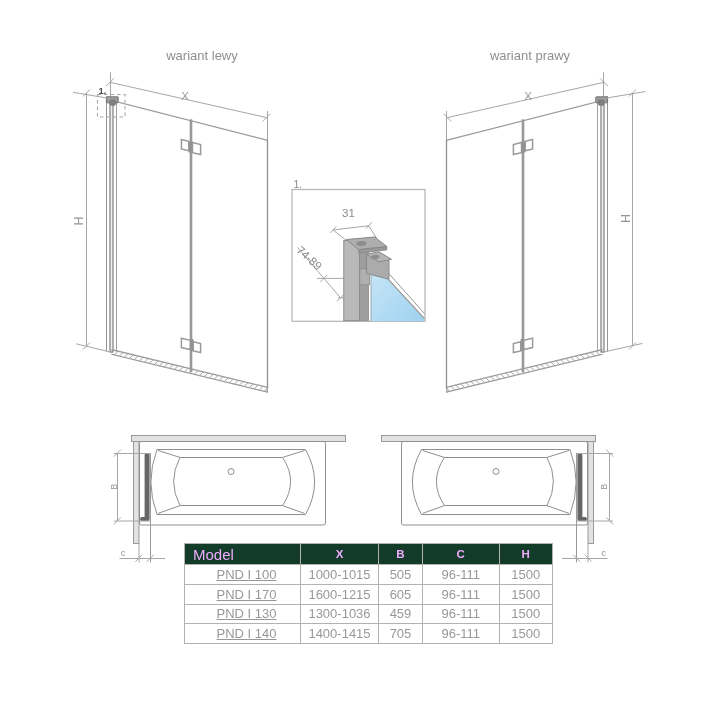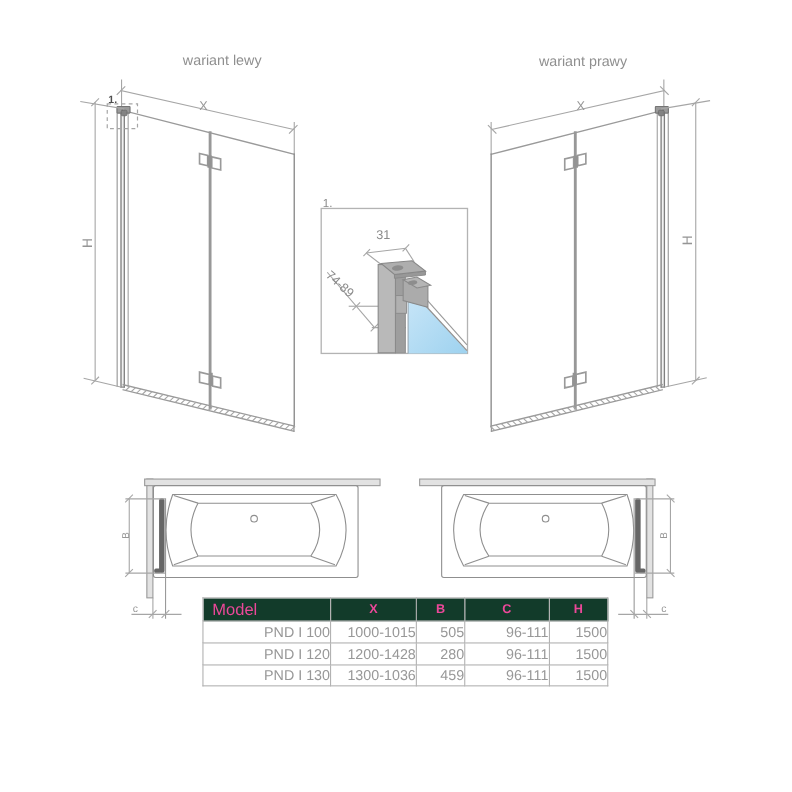--- a/index.html
+++ b/index.html
@@ -2,24 +2,24 @@
 <html><head>
 <meta charset="utf-8">
 <style>
   html,body{margin:0;padding:0;background:#fff;}
   #page{position:relative;width:652px;height:720px;background:#fff;overflow:hidden;
         font-family:"Liberation Sans", sans-serif;}
   svg text{font-family:"Liberation Sans", sans-serif;}
   #tbl{position:absolute;left:184px;top:543px;border-collapse:collapse;
        font-family:"Liberation Sans", sans-serif;}
   #tbl th,#tbl td{border:1px solid #b2b2b2;padding:0;margin:0;}
-  #tbl th{background:#123b2a;color:#ec4899;font-weight:bold;height:20px;font-size:11.5px;}
-  #tbl td{color:#989898;text-align:right;height:18.8px;font-size:13px;background:#fff;}
+  #tbl th{background:#123b2a;color:#f0abfc;font-weight:bold;height:20px;font-size:11.5px;}
+  #tbl td{color:#989898;text-align:center;height:18.8px;font-size:13px;background:#fff;}
   #tbl th.m{text-align:left;padding-left:8px;font-size:15px;font-weight:normal;}
-  #tbl td.m{text-align:right;padding-left:8px;}
+  #tbl td.m{text-align:center;padding-left:8px;text-decoration:underline;}
 </style>
 </head>
 <body>
 <div id="page">
 <svg width="720" height="720" viewBox="0 0 720 720" style="position:absolute;left:0;top:0">
   <defs>
     <linearGradient id="glassg" x1="0" y1="0" x2="1" y2="1">
       <stop offset="0" stop-color="#c9e6f8"></stop>
       <stop offset="1" stop-color="#9ed2ef"></stop>
     </linearGradient>
@@ -246,28 +246,35 @@
           <th>H</th>
         </tr>
   <tr>
           <td class="m">PND I 100</td>
           <td>1000-1015</td>
           <td>505</td>
           <td>96-111</td>
           <td>1500</td>
         </tr>
   <tr>
-          <td class="m">PND I 120</td>
-          <td>1200-1428</td>
-          <td>280</td>
+          <td class="m">PND I 170</td>
+          <td>1600-1215</td>
+          <td>605</td>
           <td>96-111</td>
           <td>1500</td>
         </tr>
   <tr>
           <td class="m">PND I 130</td>
           <td>1300-1036</td>
           <td>459</td>
           <td>96-111</td>
           <td>1500</td>
         </tr>
+  <tr>
+          <td class="m">PND I 140</td>
+          <td>1400-1415</td>
+          <td>705</td>
+          <td>96-111</td>
+          <td>1500</td>
+        </tr>
 </tbody>
     </table>
 </div>
 
 </body></html>

